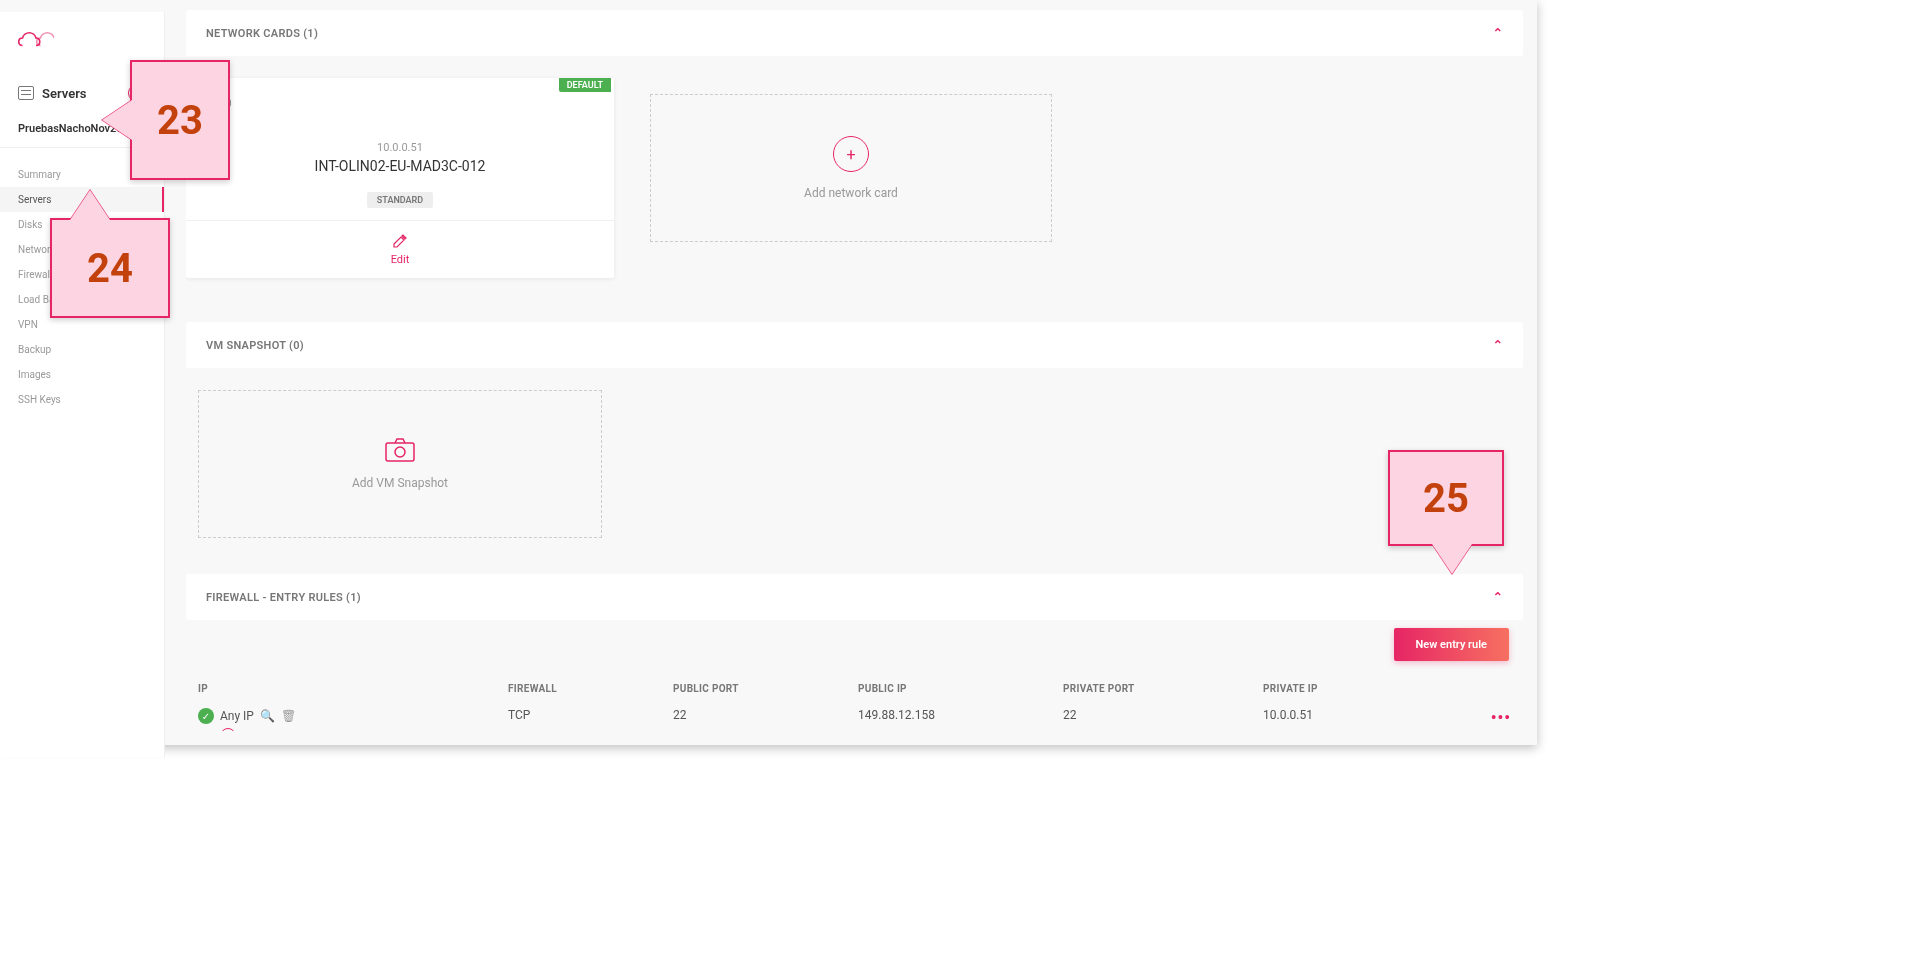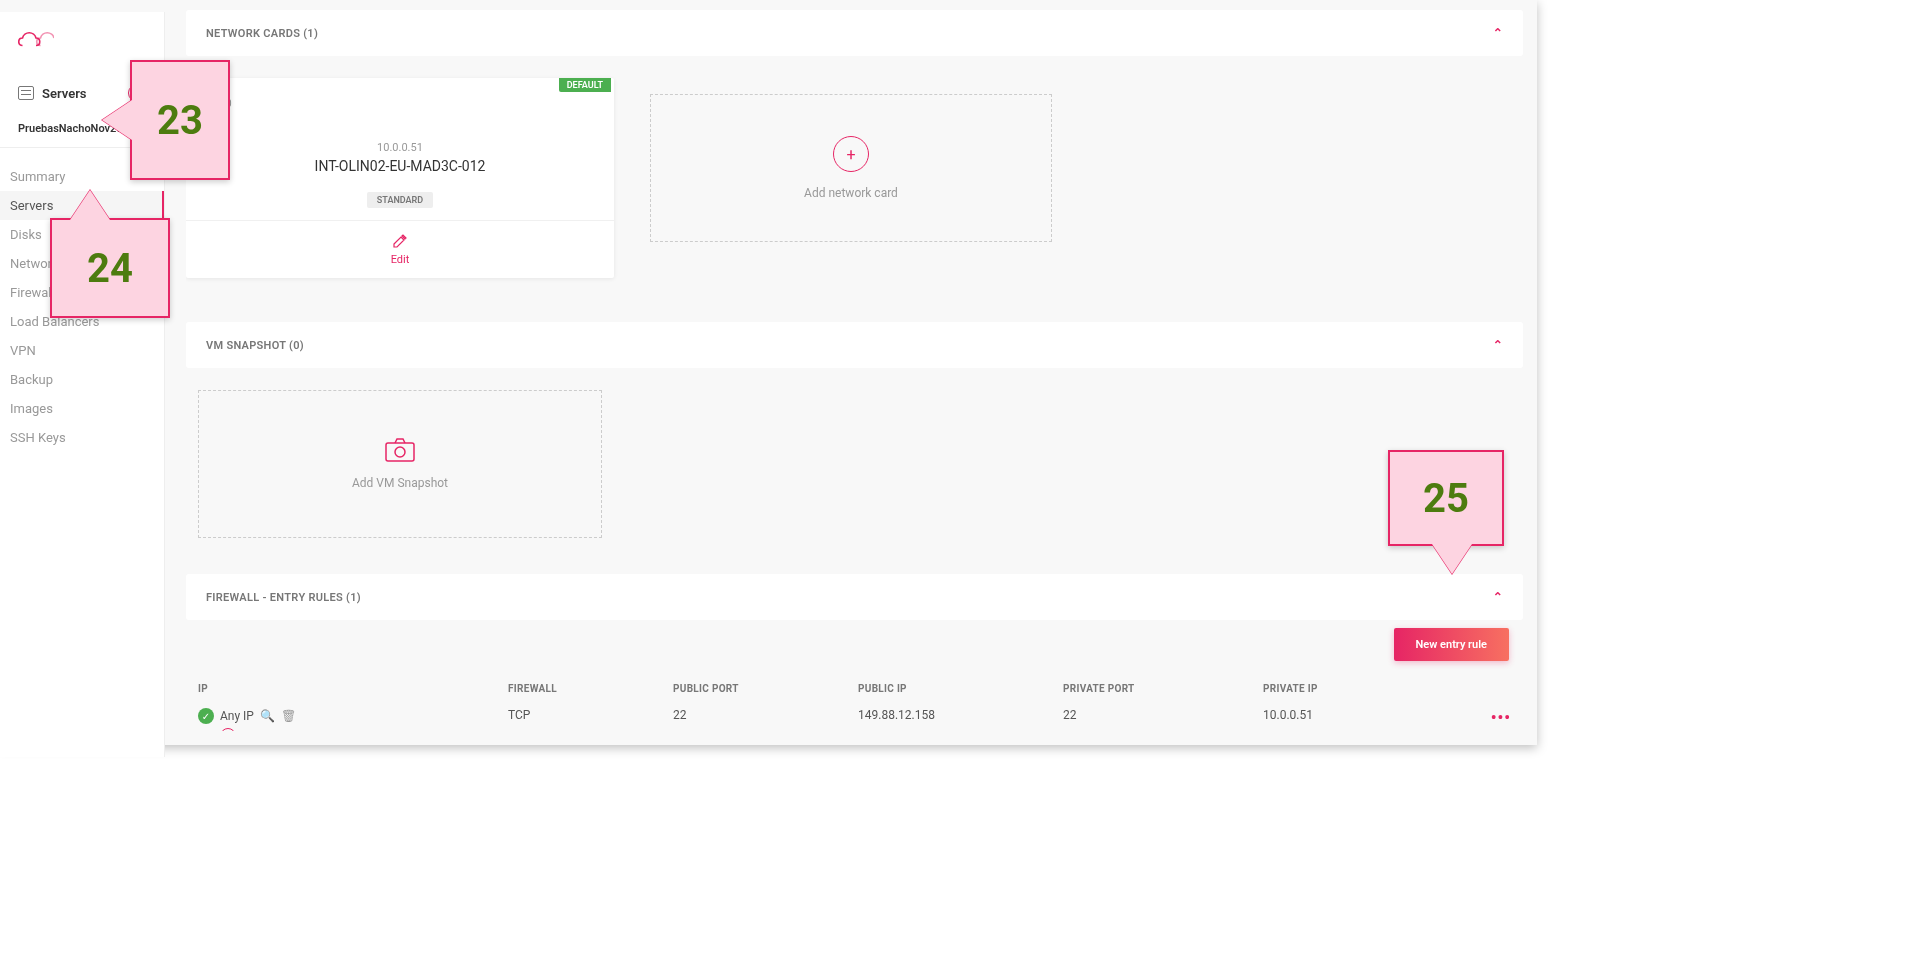--- a/index.html
+++ b/index.html
@@ -12,21 +12,21 @@
 .sb-head{display:flex;align-items:center;justify-content:space-between;padding:16px 18px 8px}
 .sb-head-l{display:flex;align-items:center;gap:8px}
 .sb-head-ic{width:16px;height:14px;border:1.5px solid #777;border-radius:2px;position:relative}
 .sb-head-ic:before{content:"";position:absolute;left:2px;right:2px;top:3px;border-top:1px solid #777}
 .sb-head-ic:after{content:"";position:absolute;left:2px;right:2px;top:7px;border-top:1px solid #777}
 .sb-head-t{font-size:13px;font-weight:600;color:#333}
 .add-btn{width:18px;height:18px;border:1.5px solid #e62565;border-radius:50%;color:#e62565;display:flex;align-items:center;justify-content:center;font-size:12px;line-height:1;cursor:pointer}
 .proj{padding:12px 18px;font-size:11px;font-weight:600;color:#333;display:flex;align-items:center;justify-content:space-between;border-bottom:1px solid #eee}
 .proj .tri{width:0;height:0;border-left:3px solid transparent;border-right:3px solid transparent;border-top:4px solid #e62565}
 .nav{padding-top:14px}
-.nav-item{padding:7px 10px;font-size:13px;color:#999;cursor:pointer}
+.nav-item{padding:7px 18px;font-size:10px;color:#999;cursor:pointer}
 .nav-item.active{background:#f5f5f5;color:#555;border-right:2px solid #e62565}
 
 .main{position:absolute;left:186px;top:10px;right:14px;bottom:14px;overflow-y:auto}
 
 .panel{background:#fff;border-radius:3px}
 .panel.pad{margin-bottom:16px}
 .panel-h{padding:16px 20px;font-size:11px;font-weight:600;color:#777;letter-spacing:.3px;display:flex;align-items:center;justify-content:space-between}
 .panel-h .chev{color:#e62565;font-size:12px}
 
 .cards{display:flex;gap:36px;padding:6px 0 0}
@@ -54,21 +54,21 @@
 .fw-row{display:grid;grid-template-columns:310px 165px 185px 205px 200px 1fr 40px;font-size:12px;color:#555;padding:6px 0;align-items:start}
 .ip-cell{display:flex;flex-direction:column;gap:4px}
 .ip-line{display:flex;align-items:center;gap:6px}
 .ok-ic{width:16px;height:16px;background:#4caf50;border-radius:50%;display:inline-flex;align-items:center;justify-content:center;color:#fff;font-size:10px}
 .sm-ic{color:#999;font-size:12px;cursor:pointer}
 .add-ip{width:16px;height:16px;border:1.5px solid #e62565;border-radius:50%;display:flex;align-items:center;justify-content:center;color:#e62565;font-size:11px;margin-left:22px;cursor:pointer}
 .more{color:#e62565;font-size:16px;font-weight:700;letter-spacing:1px;cursor:pointer;text-align:right}
 
 
 .callout{position:absolute;pointer-events:none}
-.co-box{background:#fdd4e1;border:2px solid #e62565;display:flex;align-items:center;justify-content:center;font-size:40px;font-weight:700;color:#4d7c0f;box-shadow:0 2px 6px rgba(0,0,0,.2)}
+.co-box{background:#fdd4e1;border:2px solid #e62565;display:flex;align-items:center;justify-content:center;font-size:40px;font-weight:700;color:#c2410c;box-shadow:0 2px 6px rgba(0,0,0,.2)}
 .co-arrow-l{width:0;height:0;border-top:20px solid transparent;border-bottom:20px solid transparent;border-right:30px solid #fdd4e1;position:absolute;filter:drop-shadow(-1px 0 0 #e62565)}
 .co-arrow-u{width:0;height:0;border-left:20px solid transparent;border-right:20px solid transparent;border-bottom:30px solid #fdd4e1;position:absolute;filter:drop-shadow(0 -1px 0 #e62565)}
 .co-arrow-d{width:0;height:0;border-left:20px solid transparent;border-right:20px solid transparent;border-top:30px solid #fdd4e1;position:absolute;filter:drop-shadow(0 1px 0 #e62565)}
 </style>
 </head>
 <body>
 
 <div class="app-shell">
 
   <aside class="sidebar">

